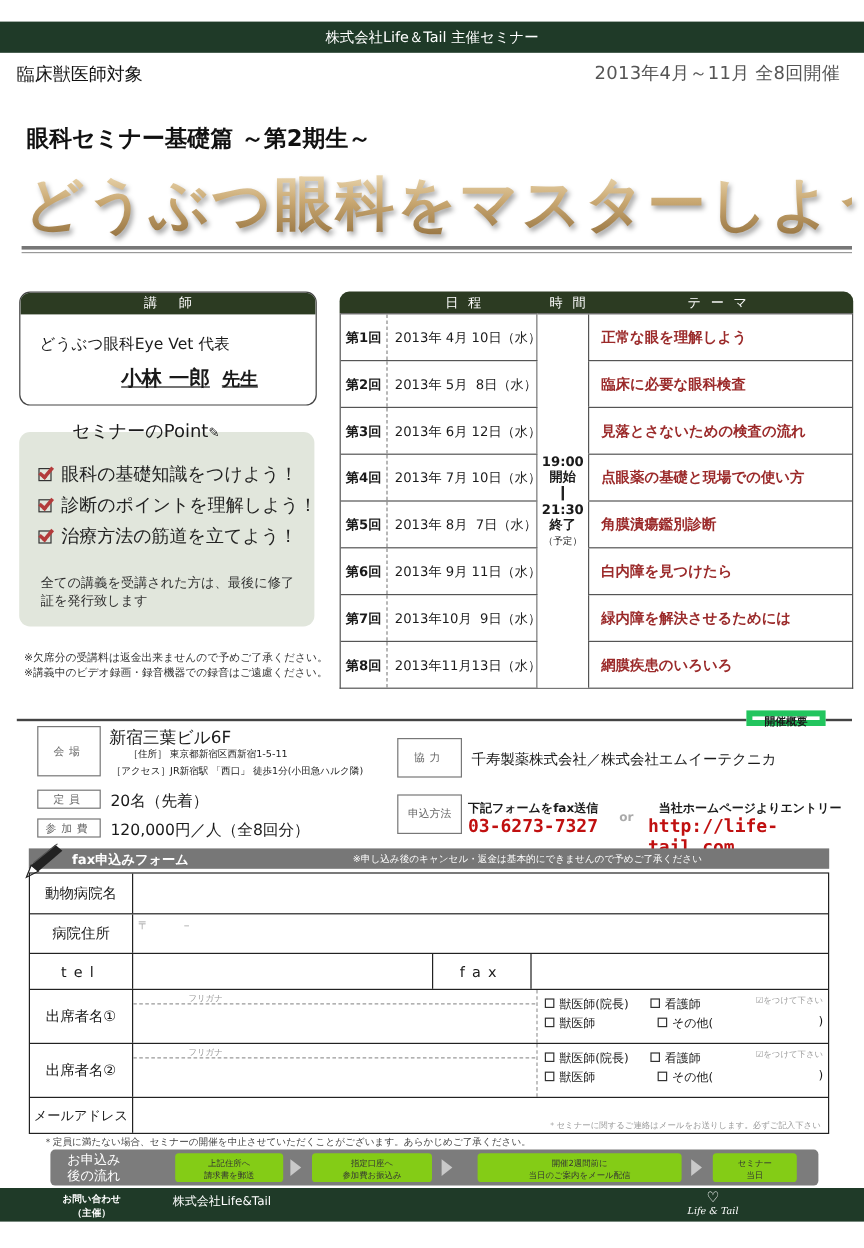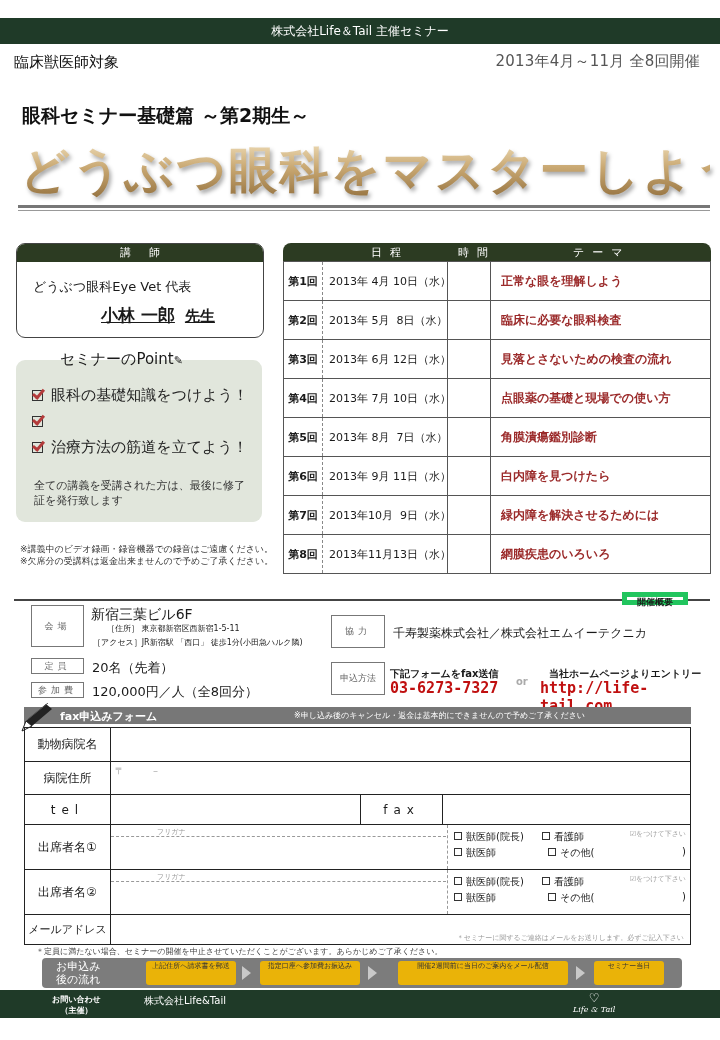--- a/index.html
+++ b/index.html
@@ -87,21 +87,21 @@
   .opt { position: absolute; white-space: nowrap; }
   .box { display: inline-block; width: 8px; height: 8px; border: 1px solid #333; margin-right: 4px; vertical-align: 0; }
   .opt-hint { position: absolute; right: 4px; top: 4px; font-size: 7px; color: #999; }
   .paren { position: absolute; right: 4px; top: 21px; font-size: 10px; }
   .mail-hint { position: absolute; right: 6px; bottom: 1px; font-size: 7px; color: #999; }
   .form-note { left: 36px; top: 946px; font-size: 8px; color: #444; }
 
   
   .flow { left: 42px; top: 958px; width: 640px; height: 30px; background: #7c7c7c; border-radius: 4px; }
   .flow-lbl { position: absolute; left: 14px; top: 2px; color: #fff; font-size: 11px; line-height: 13px; text-align: center; }
-  .flow-step { position: absolute; top: 3px; height: 24px; background: #eab308; border-radius: 3px; font-size: 7px; text-align: center; line-height: 10px; display: flex; flex-direction: row; justify-content: center; color: #333; }
+  .flow-step { position: absolute; top: 3px; height: 24px; background: #84cc16; border-radius: 3px; font-size: 7px; text-align: center; line-height: 10px; display: flex; flex-direction: column; justify-content: flex-end; color: #333; }
   .flow-arrow { position: absolute; top: 8px; width: 0; height: 0; border-top: 7px solid transparent; border-bottom: 7px solid transparent; border-left: 9px solid #c9c9c9; }
 
   
   .footer { left: 0; top: 990px; width: 720px; height: 28px; background: #1f3a28; color: #fff; }
   .footer .contact { position: absolute; left: 52px; top: 4px; font-size: 8px; font-weight: bold; text-align: center; line-height: 11px; }
   .footer .company { position: absolute; left: 144px; top: 4px; font-size: 10px; }
   .footer .addr { position: absolute; left: 238px; top: 4px; font-size: 7px; line-height: 12px; white-space: pre; }
   .footer .logo { position: absolute; left: 573px; top: 2px; font-size: 8px; text-align: center; font-style: italic; font-family: "DejaVu Serif", serif; line-height: 12px; }
 </style>
 </head>
@@ -118,31 +118,31 @@
 <div class="abs lect-box">
   <div class="lect-head">講師</div>
   <div class="lect-org">どうぶつ眼科Eye Vet  代表</div>
   <div class="lect-name">
     <span>小林 一郎</span><span class="honor">先生</span>
   </div>
 </div>
 
 <div class="abs point-box">
   <div class="point-item" style="top:26px"><span class="chk"></span><span>眼科の基礎知識をつけよう！</span></div>
-  <div class="point-item" style="top:52px"><span class="chk"></span></div>
+  <div class="point-item" style="top:52px"><span class="chk"></span><span>診断のポイントを理解しよう！</span></div>
   <div class="point-item" style="top:78px"><span class="chk"></span><span>治療方法の筋道を立てよう！</span></div>
   <div class="point-note">全ての講義を受講された方は、最後に修了証を発行致します</div>
 </div>
 <div class="abs point-title">
   <span>セミナーのPoint</span><span style="font-size:11px">✎</span>
 </div>
 
 <div class="abs notes">
+  <div>※欠席分の受講料は返金出来ませんので予めご了承ください。</div>
   <div>※講義中のビデオ録画・録音機器での録音はご遠慮ください。</div>
-  <div>※欠席分の受講料は返金出来ませんので予めご了承ください。</div>
 </div>
 
 <div class="abs sched">
   <div class="sched-head">
     <span style="left:88px">日程</span>
     <span style="left:175px">時間</span>
     <span style="left:290px">テーマ</span>
   </div>
   <div class="sched-body">
     <div class="srow">
@@ -186,20 +186,28 @@
         <div class="c-date">2013年10月  9日（水）</div>
         <div class="c-time"></div>
         <div class="c-theme">緑内障を解決させるためには</div>
       </div>
     <div class="srow">
         <div class="c-no">第8回</div>
         <div class="c-date">2013年11月13日（水）</div>
         <div class="c-time"></div>
         <div class="c-theme">網膜疾患のいろいろ</div>
       </div>
+    <div class="time-cell">
+      <div>19:00</div>
+      <div>開始</div>
+      <div class="bar"></div>
+      <div>21:30</div>
+      <div>終了</div>
+      <div class="small">（予定）</div>
+    </div>
   </div>
 </div>
 
 <div class="abs ov-rule"></div>
 <div class="abs ov-tag">開催概要</div>
 
 <div class="lbl-box" style="left:31px;top:605px;width:53px;height:42px">会場</div>
 <div class="abs venue-name">新宿三葉ビル6F</div>
 <div class="abs venue-addr">［住所］ 東京都新宿区西新宿1-5-11</div>
 <div class="abs venue-access">［アクセス］JR新宿駅 「西口」 徒歩1分(小田急ハルク隣)</div>

